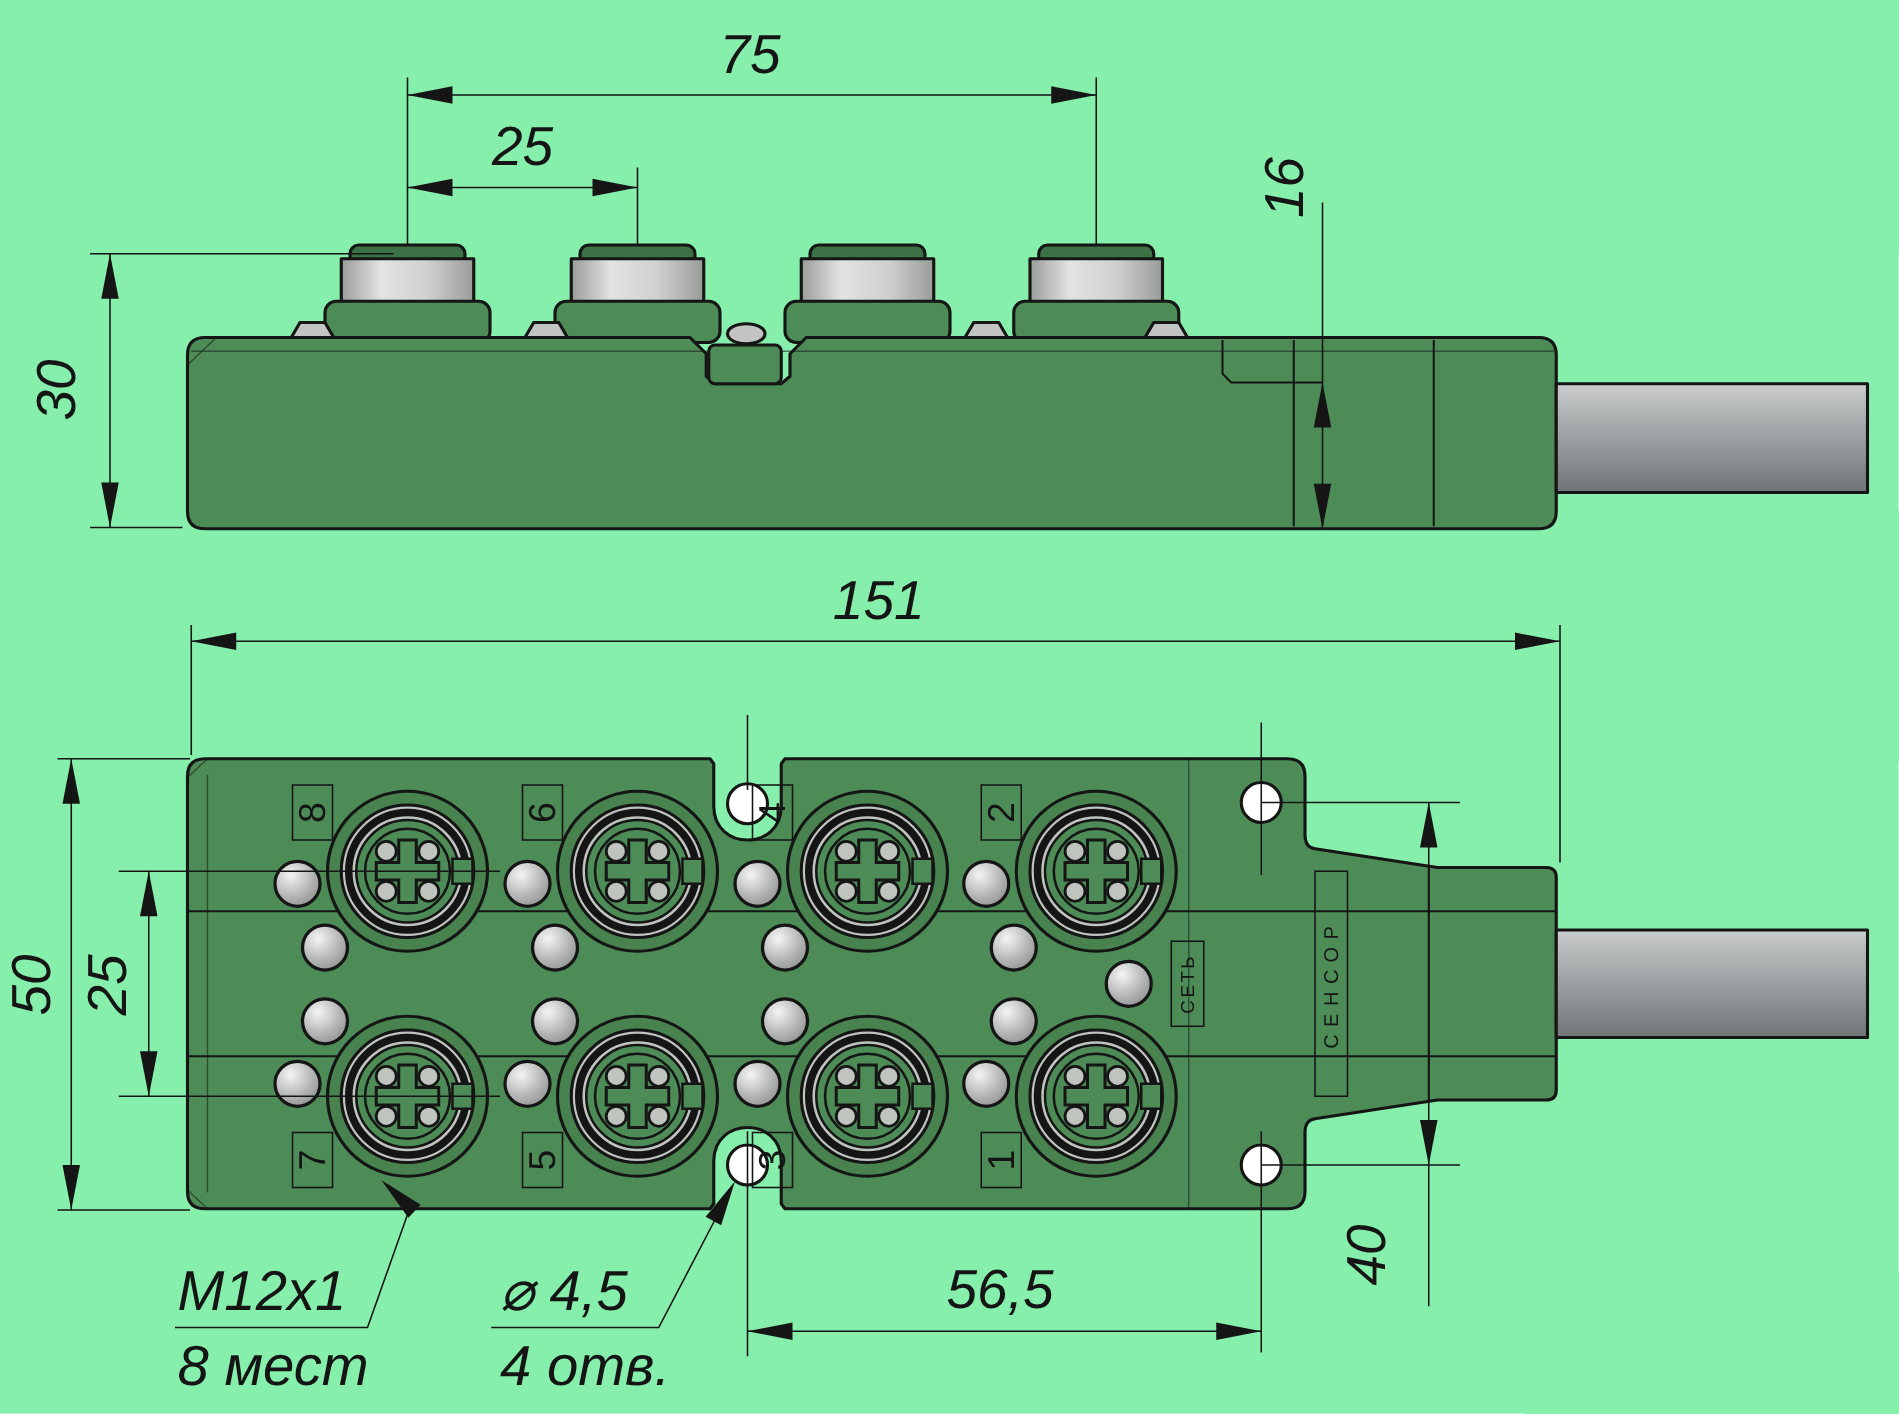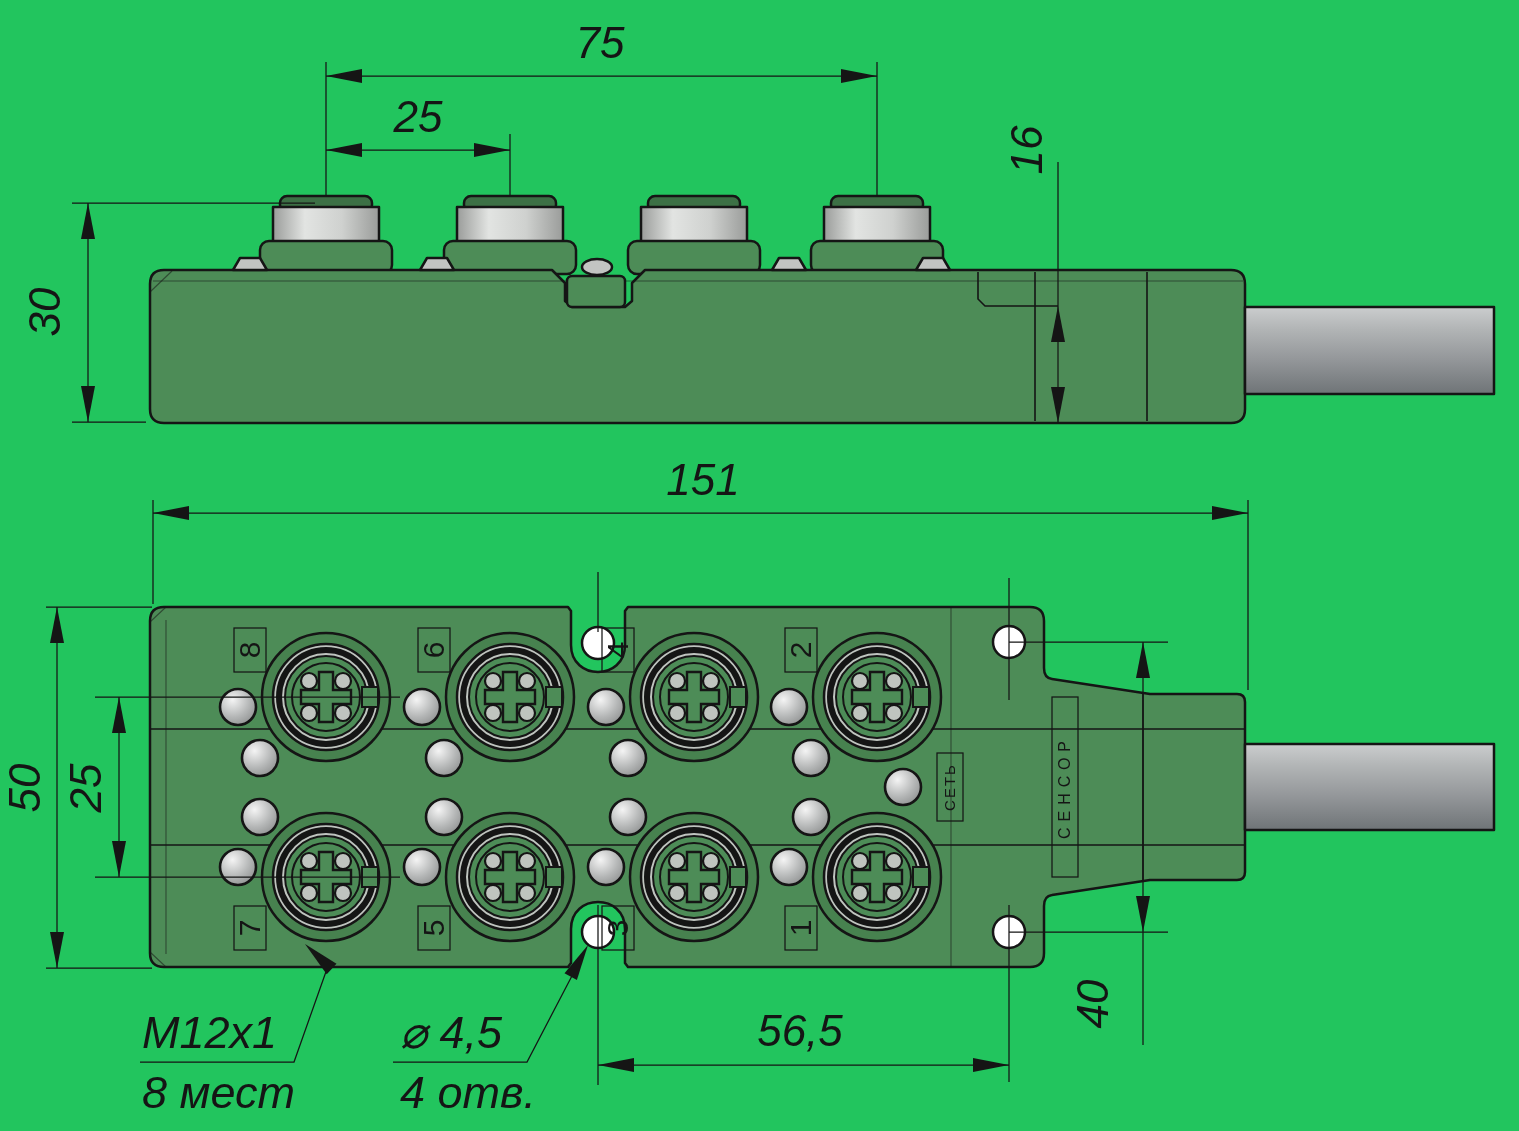--- a/index.html
+++ b/index.html
@@ -1,16 +1,16 @@
 <!DOCTYPE html>
 <html style="--line: #151515; --body-green: #4d8c57; --boss-green: #47824f; --cap-green: #3c7045; --metal-mid: #bfc4bf; --metal-light: #e2e4e2; --metal-dark: #9a9c9a; --cable-light: #cbcdce; --cable-dark: #6f7477; --led-light: #f4f4f4; --led-dark: #8e9090;"><head>
 <meta charset="utf-8">
 <style>
   html,body{margin:0;padding:0;background:#fff;}
-  .stage{width:1519px;height:1131px;position:relative;background:#22c55e;font-family:"Liberation Sans",sans-serif;}
+  .stage{width:1519px;height:1131px;position:relative;background:#86efac;font-family:"Liberation Sans",sans-serif;}
   svg{display:block}
   .ol{stroke:var(--line);stroke-width:2.5;stroke-linejoin:round;}
   .fil-body{fill:var(--body-green);}
   .fil-boss{fill:var(--boss-green);}
   .fil-cap{fill:var(--cap-green);}
   .fil-metal{fill:var(--metal-mid);}
   .fil-white{fill:#ffffff;}
   .seam{stroke:var(--line);stroke-width:1.6;fill:none;}
   .seam-lt{stroke:var(--line);stroke-width:1.1;fill:none;opacity:.55;}
   .thin{stroke:var(--line);stroke-width:1.25;fill:none;}

